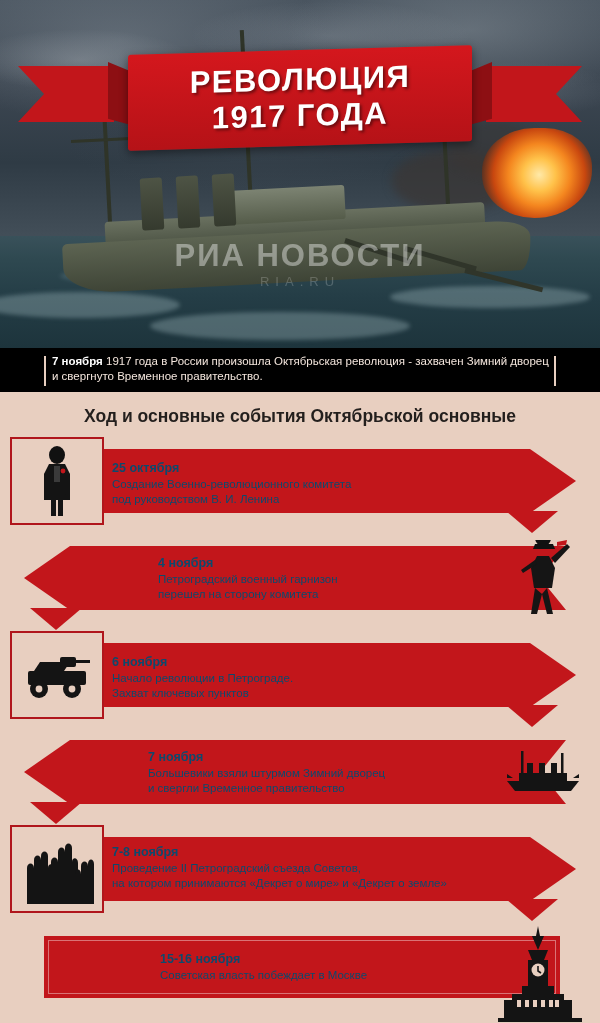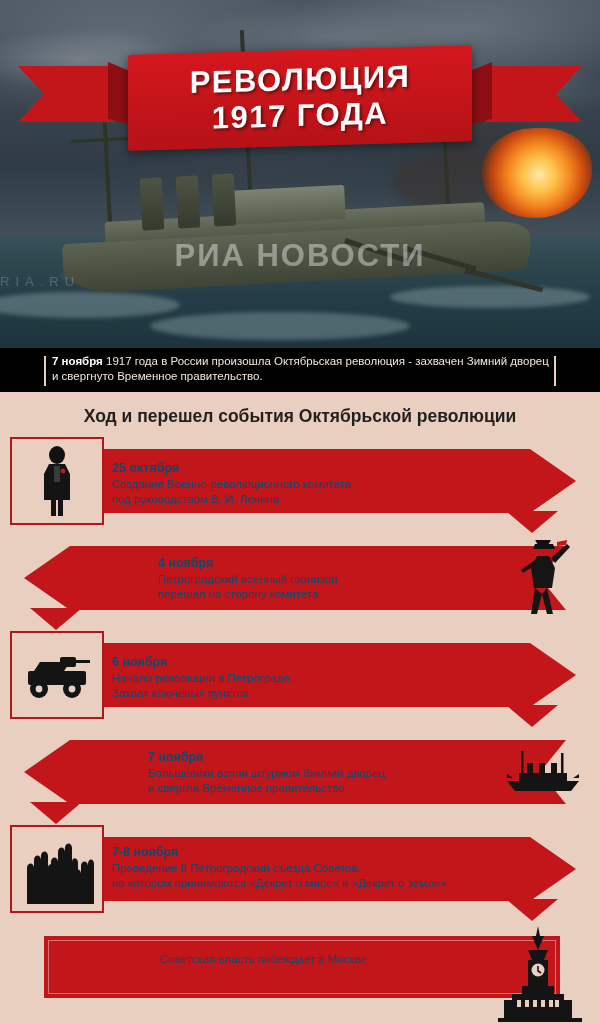--- a/index.html
+++ b/index.html
@@ -101,21 +101,21 @@
     left: 0; top: 238px; width: 600px;
     text-align: center;
     color: rgba(255,255,255,.40);
     font-size: 31px;
     letter-spacing: 2px;
     font-weight: 700;
     font-family: "Liberation Sans", sans-serif;
     pointer-events: none;
   }
   .watermark-sub {
-    position: absolute; left: 0; top: 274px; width: 600px; 
+    position: absolute; left: 0; top: 274px; width: 600px; text-align: center;
     color: rgba(255,255,255,.20); font-size: 13px; letter-spacing: 6px;
   }
 
   
   .ribbon-wrap { position: absolute; left: 0; top: 22px; width: 600px; height: 132px; }
   .ribbon-tail {
     position: absolute; top: 44px; width: 96px; height: 56px;
     background: #c2161b;
   }
   .ribbon-tail.left { left: 18px; clip-path: polygon(0 0, 100% 0, 100% 100%, 0 100%, 26px 50%); }
@@ -290,21 +290,21 @@
 <div class="redband">
   <div class="lede-rule-l"></div>
   <div class="lede-rule-r"></div>
   <div class="lede">
     <b>7 ноября</b><span> 1917 года в России произошла Октябрьская революция - захвачен Зимний дворец и свергнуто Временное правительство.</span>
   </div>
 </div>
 
 <div class="main">
 
-  <div class="headline">Ход и перешел события Октябрьской революции</div>
+  <div class="headline">Ход и основные события Октябрьской основные</div>
 
   <div class="row">
     <div class="banner to-right"></div>
     <div class="icon-box left">
       <svg width="50" height="74" viewBox="0 0 50 74" aria-hidden="true">
         <ellipse cx="25" cy="11" rx="8" ry="9" fill="#111"></ellipse>
         <path d="M17 20 h16 l5 10 v26 h-26 v-26 z" fill="#141414"></path>
         <path d="M19 56 h5 v16 h-5z M26 56 h5 v16 h-5z" fill="#141414"></path>
         <path d="M12 30 l5 -2 v22 l-5 1z" fill="#141414"></path>
         <path d="M38 30 l-5 -2 v22 l5 1z" fill="#141414"></path>
@@ -404,20 +404,21 @@
       <div class="body">на котором принимаются «Декрет о мире» и «Декрет о земле»</div>
     </div>
     <div class="arrow-down" style="left:506px; top:74px;"></div>
   </div>
 
   <div class="row-last">
     <div class="plain-banner">
       <div class="inner"></div>
     </div>
     <div class="txt right-align" style="right:110px; top:30px; width:330px;">
+      <div class="date">15-16 ноября</div>
       <div class="body">Советская власть побеждает в Москве</div>
     </div>
     <div style="position:absolute; right:10px; top:0; width:100px; height:100px; display:flex; align-items:flex-end; justify-content:center;">
       <svg width="84" height="96" viewBox="0 0 84 96" aria-hidden="true">
         <g fill="#141414">
           <path d="M40 0 l2 10 h-4z"></path>
           <path d="M34 10 h12 l-6 14 -6 -14z"></path>
           <path d="M30 24 h20 l-4 10 h-12z"></path>
           <rect x="30" y="34" width="20" height="26"></rect>
           <circle cx="40" cy="44" r="6.5" fill="#e8cfc0"></circle>

